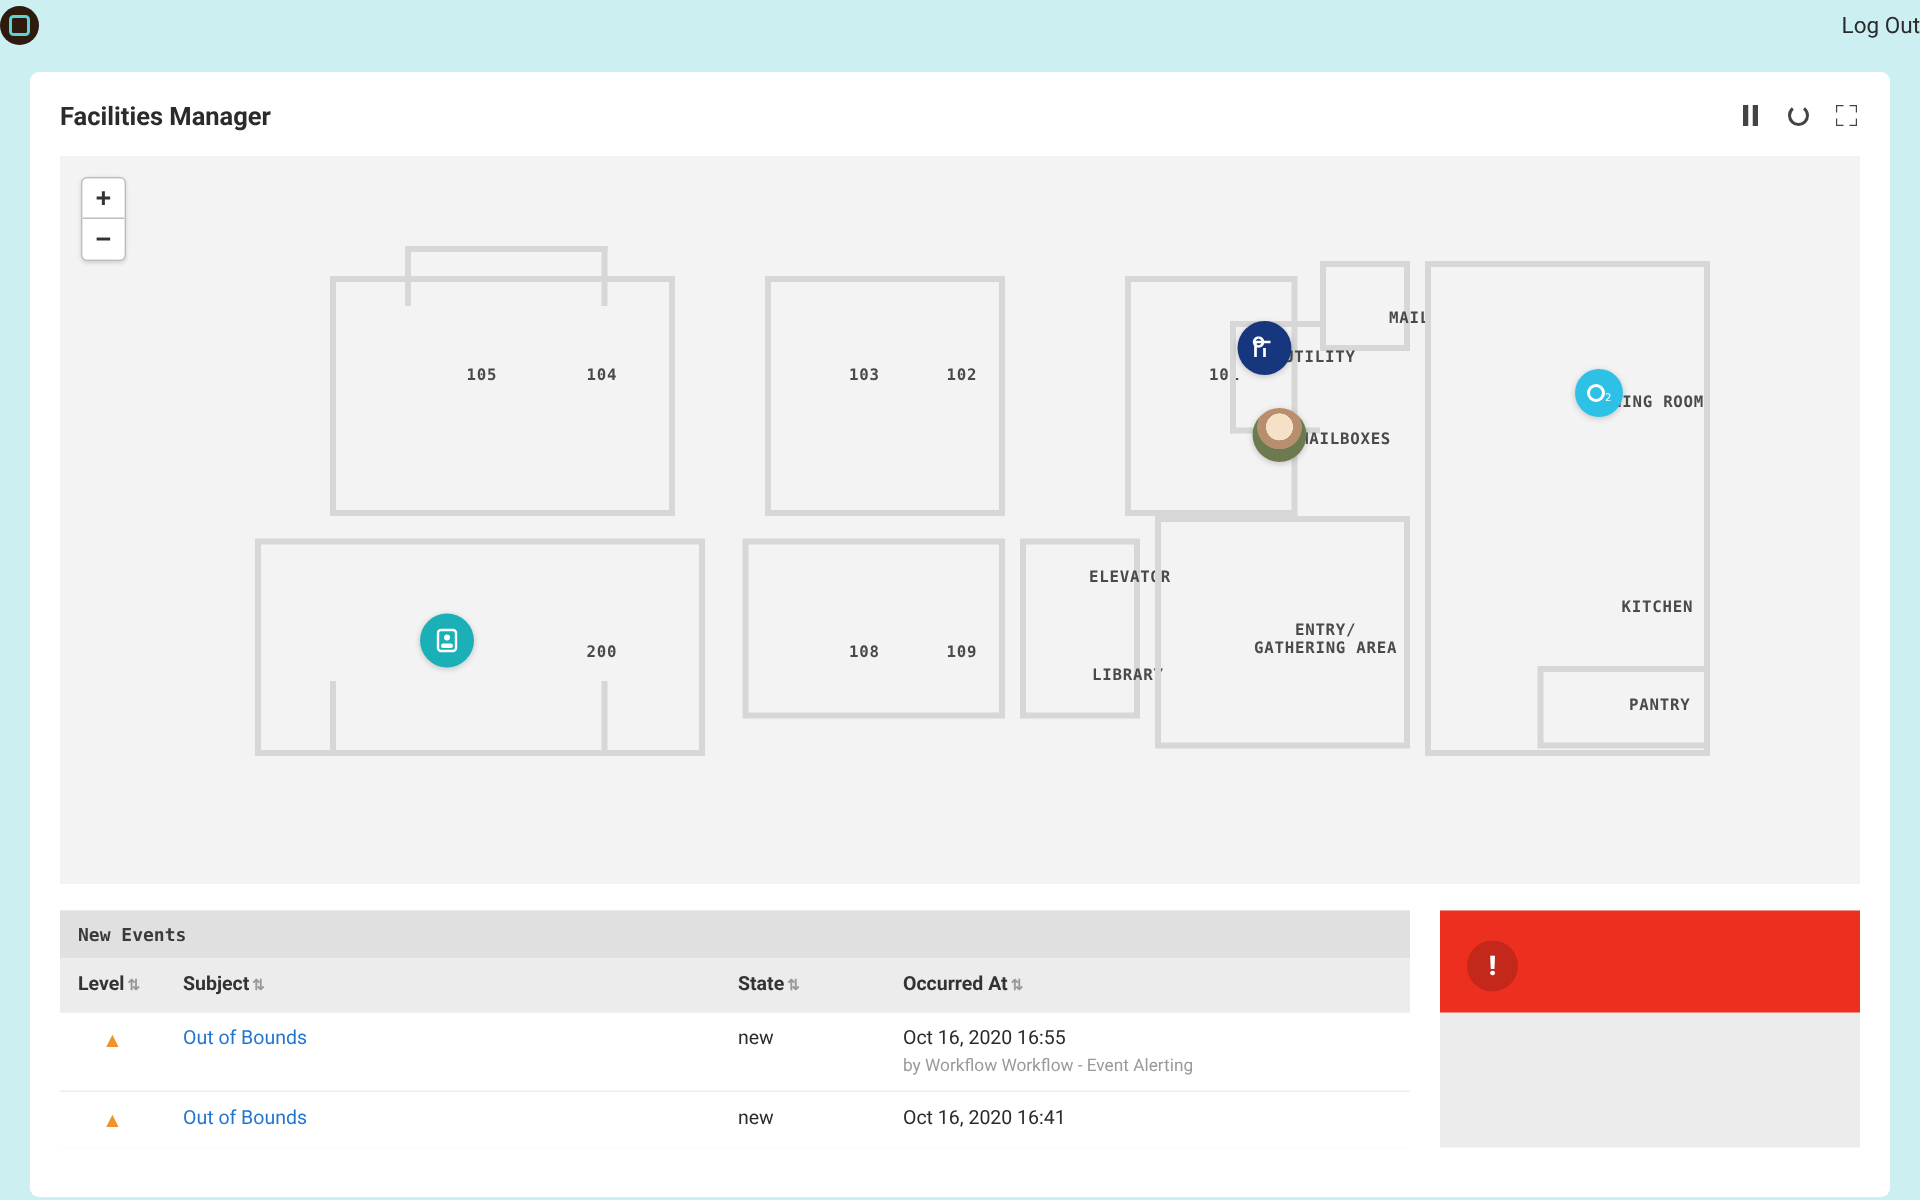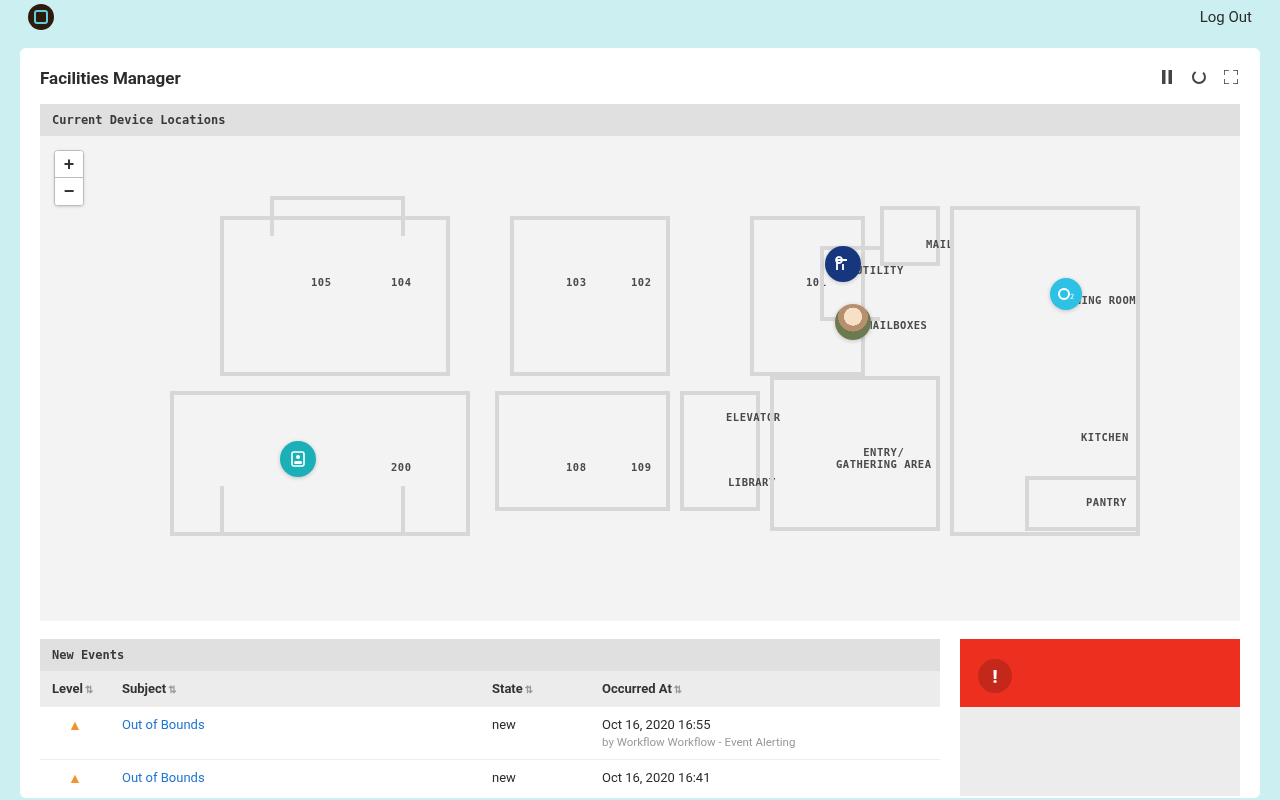--- a/index.html
+++ b/index.html
@@ -1,18 +1,18 @@
 <!DOCTYPE html>
 <html><head>
 <meta charset="utf-8">
 <style>
   * { box-sizing: border-box; margin: 0; padding: 0; }
   html, body { width: 1280px; height: 800px; font-family: -apple-system, BlinkMacSystemFont, "Segoe UI", Roboto, sans-serif; }
   body { background: #ccf0f2; color: #2b2b2b; }
-  .topbar { display: flex; align-items: center; justify-content: space-between; height: 34px; padding: 0 28px; }
+  .topbar { display: flex; align-items: center; justify-content: space-between; height: 34px; padding: 0 0; }
   .logo { width: 26px; height: 26px; border-radius: 50%; background: #2e1b0e; display:flex; align-items:center; justify-content:center; }
   .logo-inner { width: 14px; height: 14px; border:2px solid #5dd0d8; border-radius:3px;}
   .logout { font-size: 15px; color: #2b2b2b; cursor: pointer; }
   .card { background: #fff; margin: 14px 20px 0 20px; border-radius: 6px; padding: 20px 20px 0 20px; height: 750px; overflow:hidden; }
   .card-header { display: flex; justify-content: space-between; align-items: flex-start; margin-bottom: 16px; }
   .page-title { font-size: 17px; font-weight: 700; }
   .tools { display: flex; align-items: center; gap: 14px; }
   .btn-group { display:flex; border:1px solid #d4d4d4; border-radius:4px; overflow:hidden; }
   .btn-group .b { padding: 6px 10px; font-size:13px; background:#fff; display:flex; align-items:center; gap:4px; border-left:1px solid #d4d4d4; color:#444;}
   .btn-group .b:first-child { border-left:none; }
@@ -77,21 +77,20 @@
       </div>
       <div class="icon-btn">
         <svg width="14" height="14">
             <path d="M0 0h5M0 0v5 M14 0h-5M14 0v5 M0 14h5M0 14v-5 M14 14h-5M14 14v-5" stroke="#444" stroke-width="1.6" fill="none"></path>
           </svg>
       </div>
     </div>
   </div>
 
   <div class="panel">
-    <div class="panel-title">Current Device Locations</div>
     <div class="map-area">
       <div class="zoom">
         <button>+</button>
         <button>−</button>
       </div>
 
       <div class="floorplan">
 
         <div class="room" style="left:50px; top:20px; width:230px; height:160px;"></div>
         <div class="room" style="left:100px; top:0px; width:135px; height:40px; border-bottom:none;"></div>

